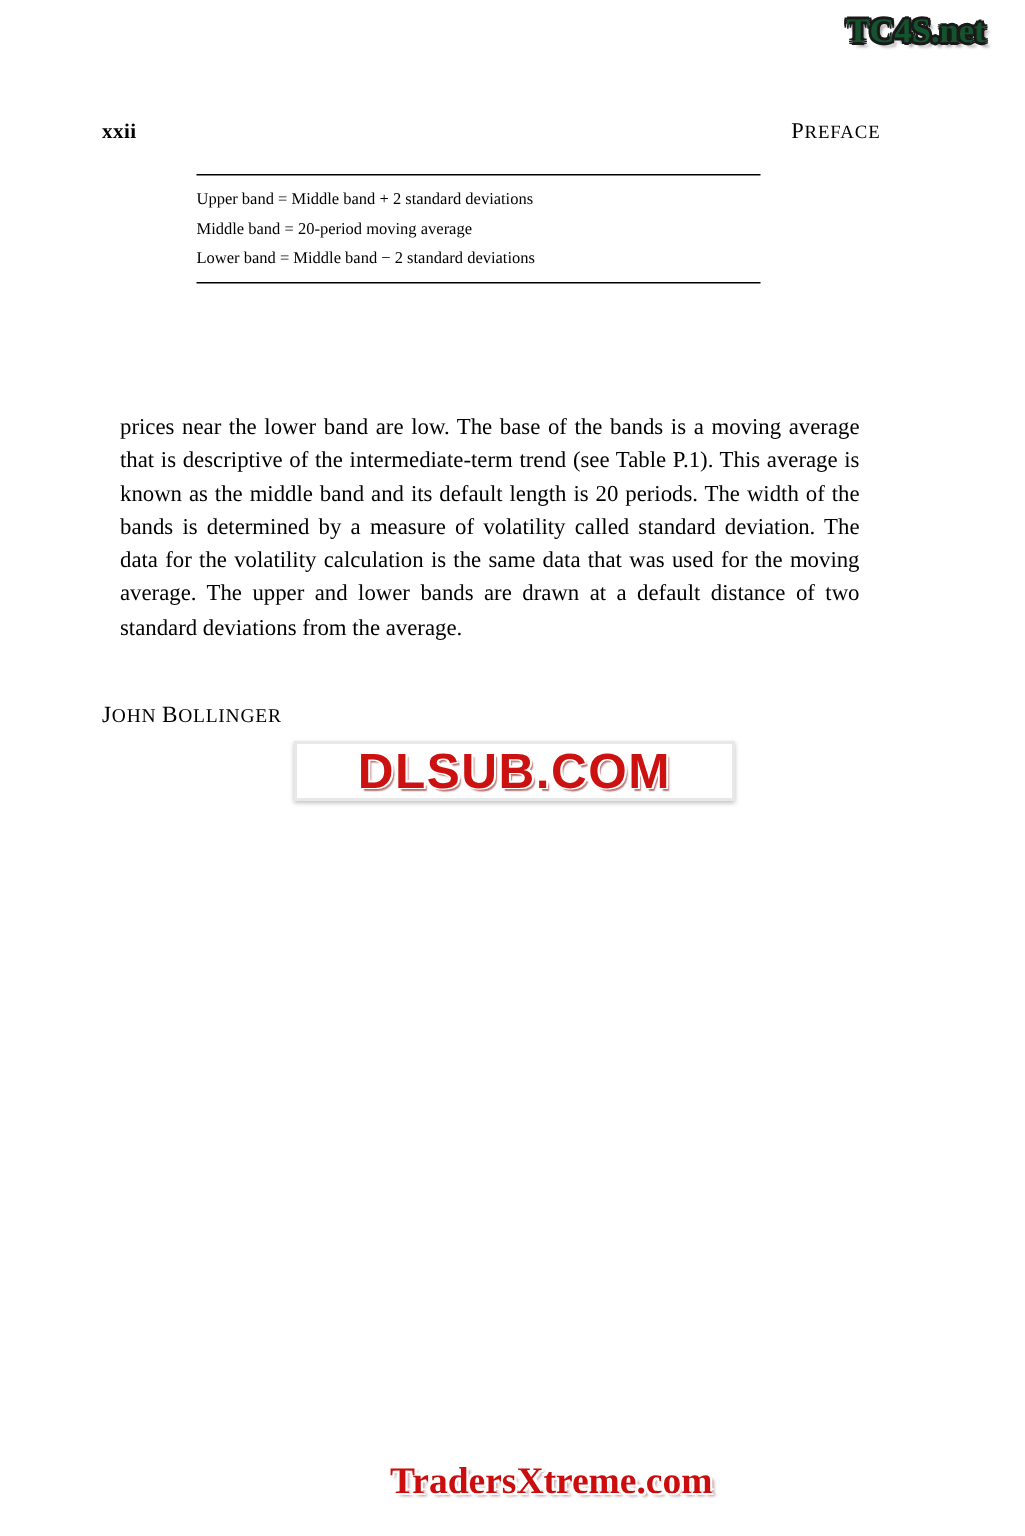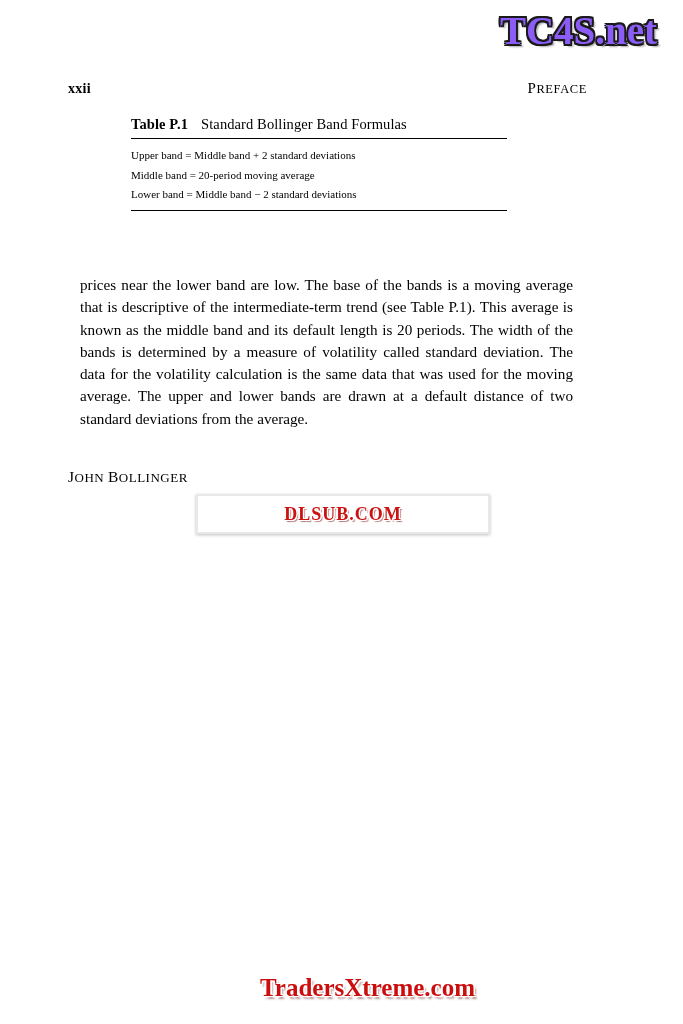--- a/index.html
+++ b/index.html
@@ -15,23 +15,23 @@
     color: #000000;
     overflow: hidden;
   }
 
   
   .wm-top {
     position: absolute;
     top: 8px;
     right: 26px;
     font-family: "Liberation Serif", serif;
-    font-size: 39px;
-    font-weight: bold;
-    color: #8b5cf6;
+    font-size: 23px;
+    font-weight: bold;
+    color: #14532d;
     letter-spacing: 0px;
     text-shadow:
       -1.6px -1.6px 0 #1a1a1a,
        1.6px -1.6px 0 #1a1a1a,
       -1.6px  1.6px 0 #1a1a1a,
        1.6px  1.6px 0 #1a1a1a,
        0px   -1.8px 0 #1a1a1a,
        0px    1.8px 0 #1a1a1a,
       -1.8px  0px   0 #1a1a1a,
        1.8px  0px   0 #1a1a1a,
@@ -45,23 +45,23 @@
     width: 290px;
     height: 36px;
     background: #ffffff;
     border: 2px solid #e8e8e8;
     box-shadow: 0 1px 3px rgba(0,0,0,0.25);
     display: flex;
     align-items: center;
     justify-content: center;
   }
   .wm-mid span {
-    font-family: Liberation Serif, serif;
-    font-weight: bold;
-    font-size: 18px;
+    font-family: Liberation Sans, sans-serif;
+    font-weight: bold;
+    font-size: 33px;
     letter-spacing: 1px;
     color: #cc1111;
     text-shadow:
       -1.3px -1.3px 0 #ffffff,
        1.3px -1.3px 0 #ffffff,
       -1.3px  1.3px 0 #ffffff,
        1.3px  1.3px 0 #ffffff,
        2px 2px 1px rgba(120,0,0,0.55);
   }
 
@@ -171,21 +171,20 @@
 <body>
 
 <div class="page">
 
   <div class="running-head">
     <div class="folio">xxii</div>
     <div class="head-title"><span class="cap">P</span><span>REFACE</span></div>
   </div>
 
   <div class="table-block">
-    <div class="table-caption"><span class="tlabel">Table P.1</span><span class="tsep"></span><span>Standard Bollinger Band Formulas</span></div>
     <div class="rule-top"></div>
     <div class="table-rows">
       <div>Upper band = Middle band + 2 standard deviations</div>
       <div>Middle band = 20-period moving average</div>
       <div>Lower band = Middle band − 2 standard deviations</div>
     </div>
     <div class="rule-bot"></div>
   </div>
 
   <div class="body-text">

